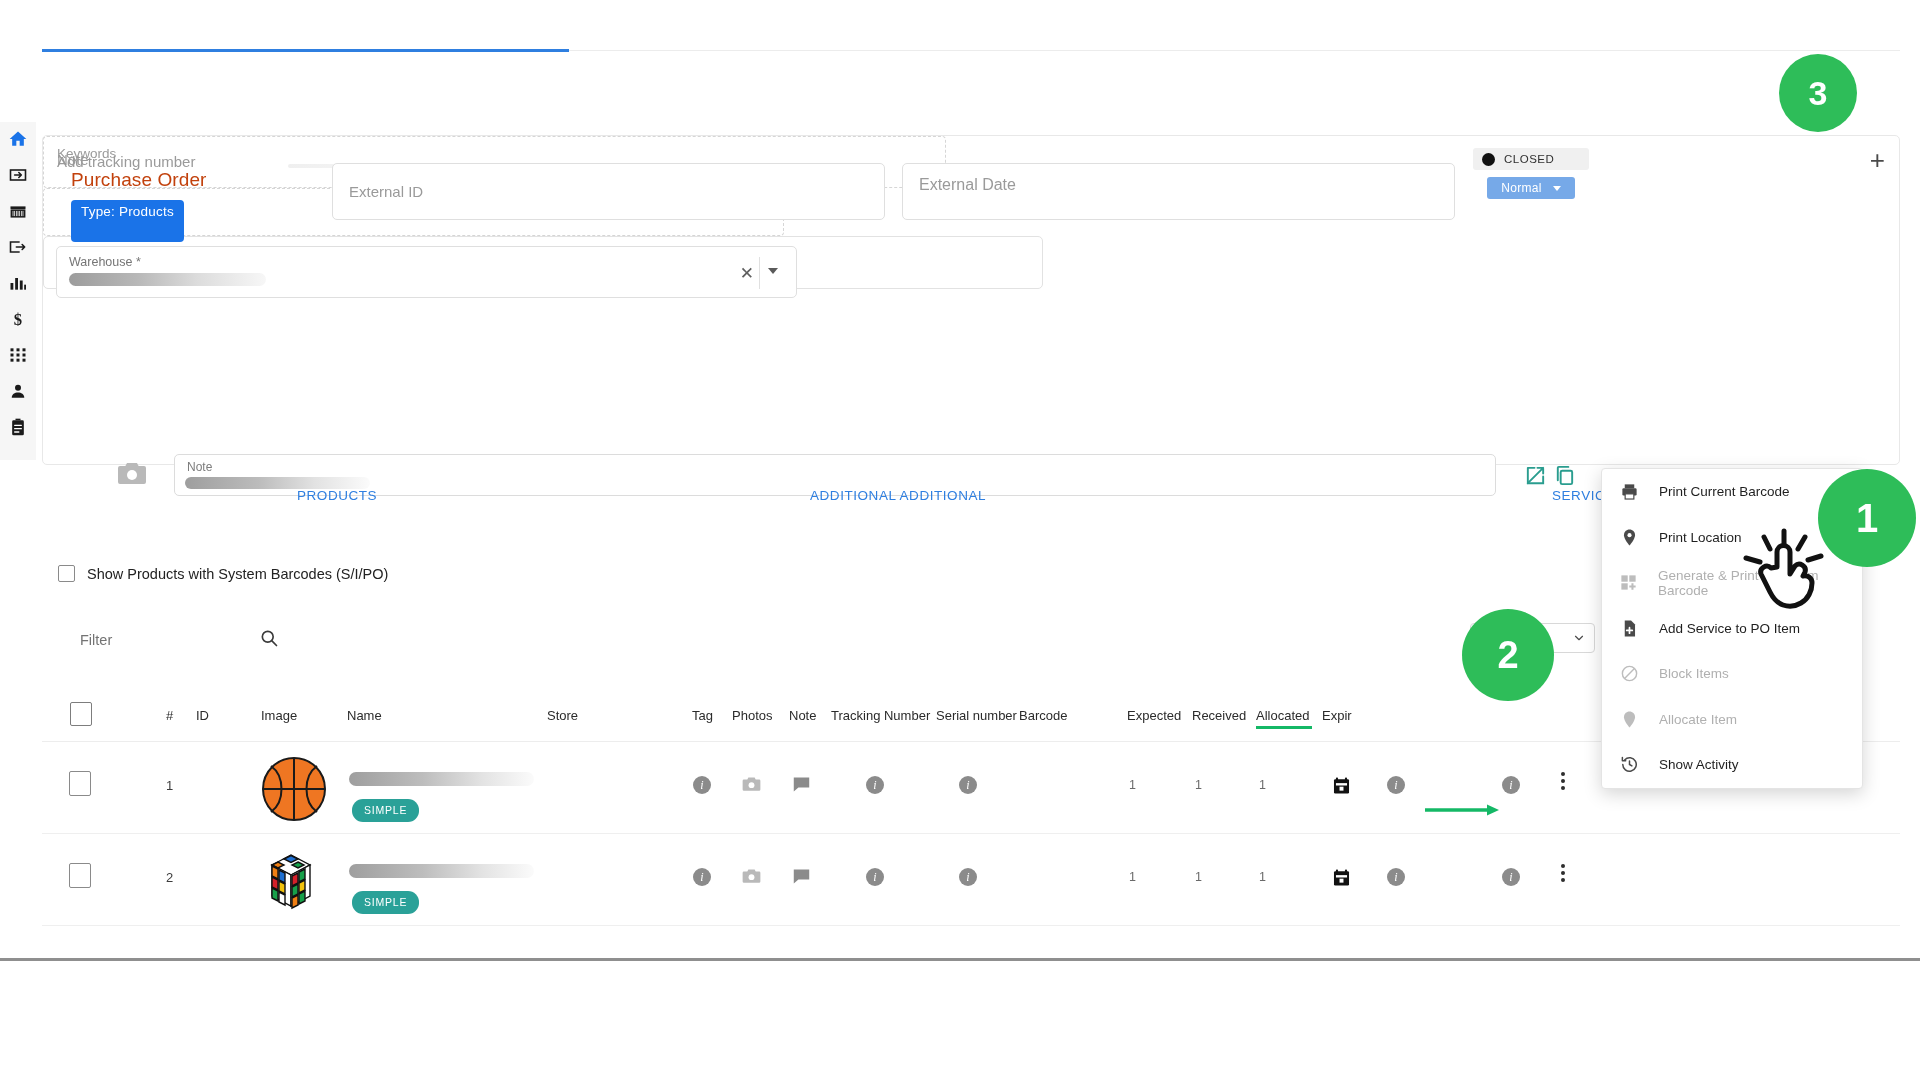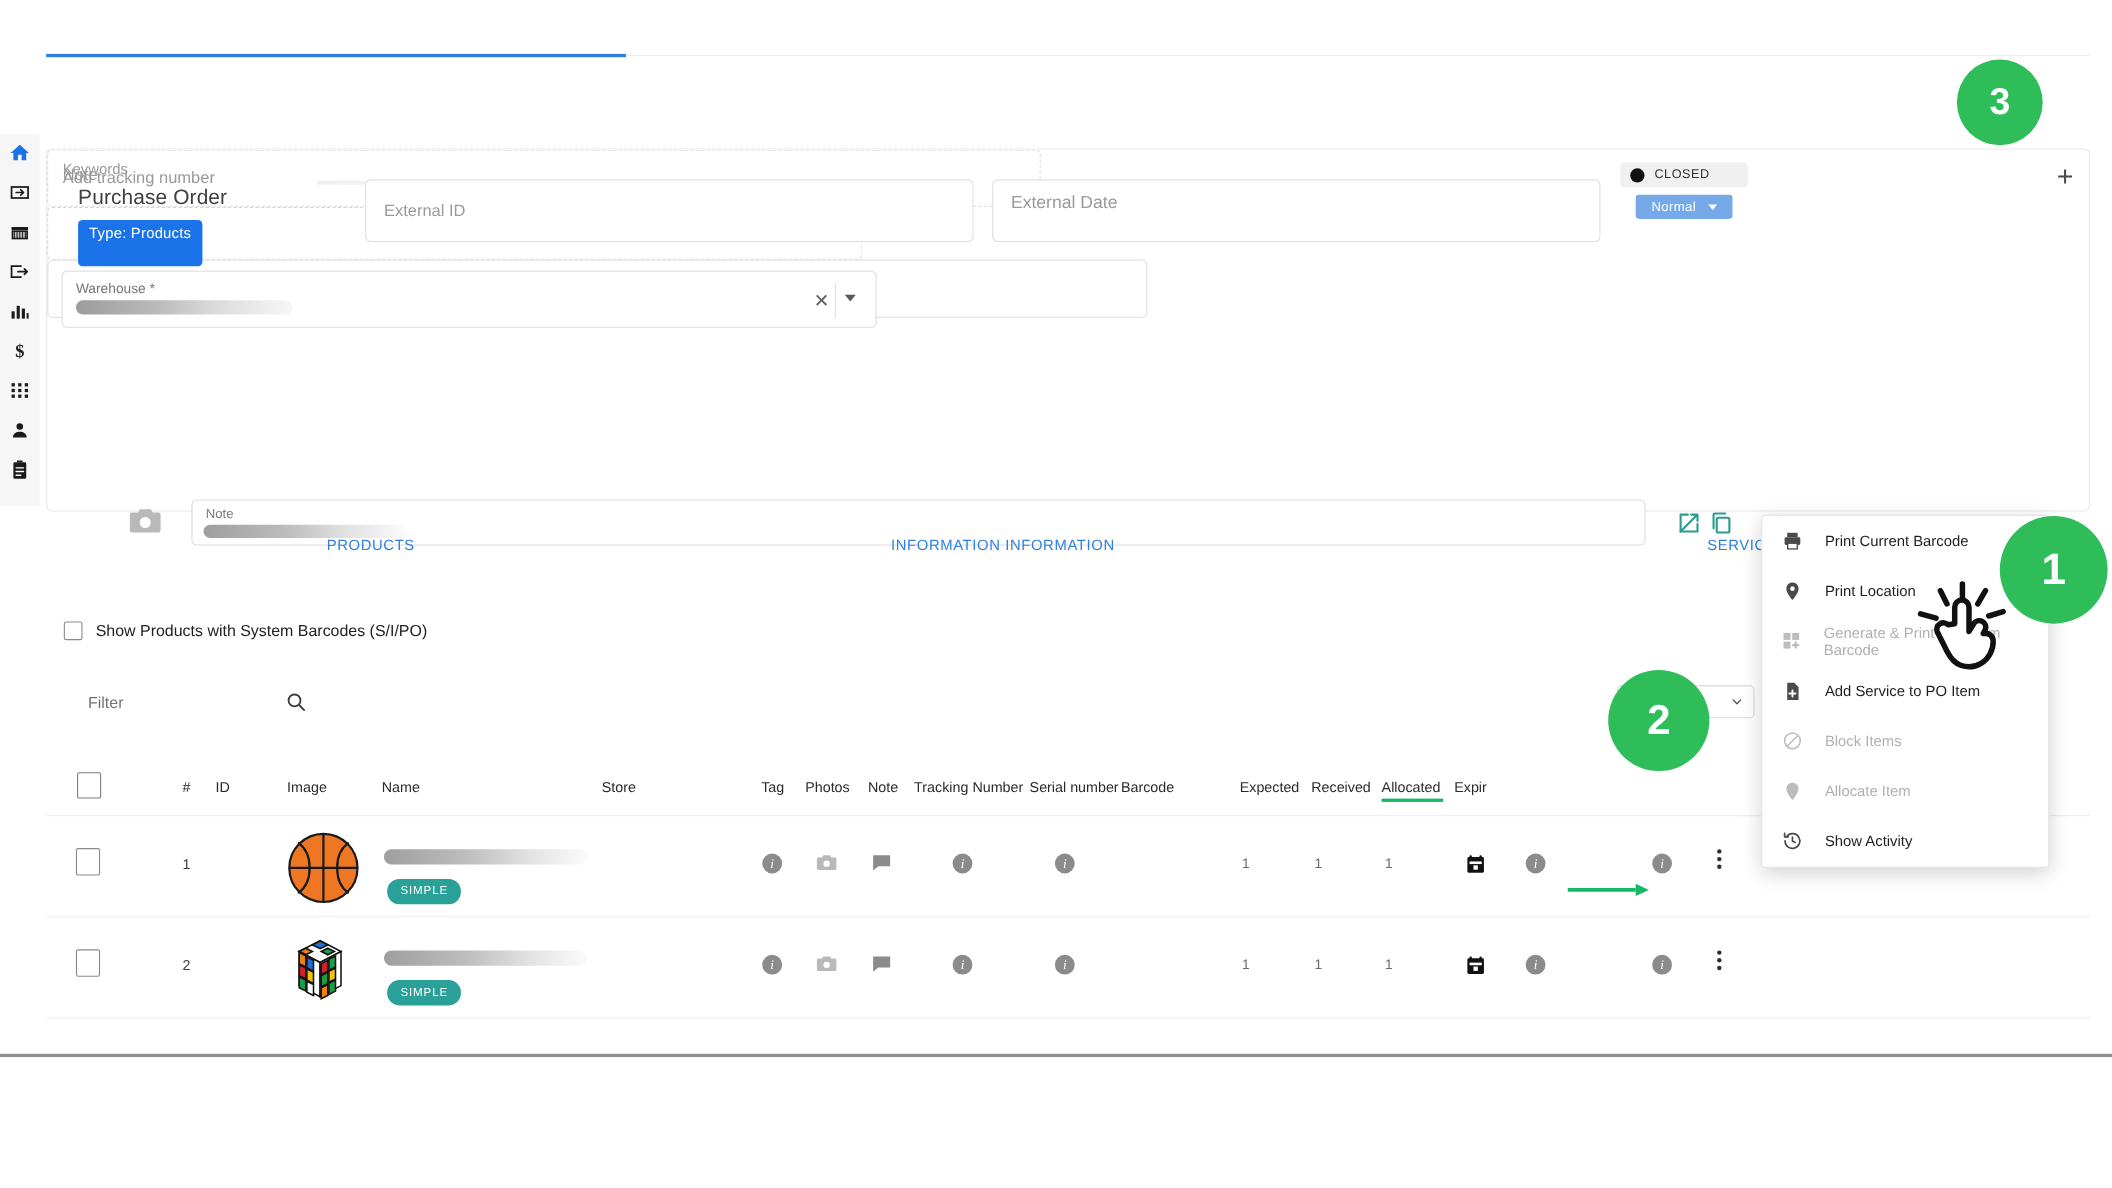--- a/index.html
+++ b/index.html
@@ -19,21 +19,21 @@
     padding-top: 6px; gap: 14px;
   }
   .rail-ico { width: 22px; height: 22px; display: flex; align-items: center; justify-content: center; }
   .rail-ico svg { display: block; }
 
   
   .card {
     position: absolute; left: 42px; top: 135px; width: 1858px; height: 330px;
     background: #fff; border: 1px solid #e8e8e8; border-radius: 5px;
   }
-  .po-title { position: absolute; left: 28px; top: 33px; font-size: 19px; color: #404040; letter-spacing: .1px; }
+  .po-title { position: absolute; left: 28px; top: 33px; font-size: 19px; color: #c2410c; letter-spacing: .1px; }
   .type-chip {
     position: absolute; left: 28px; top: 64px;
     background: #1a73e8; color: #fff; font-size: 13.5px;
     padding: 4px 10px 23px; border-radius: 4px; letter-spacing: .2px;
   }
   .hdr-line { position:absolute; left:245px; top:28px; width:150px; height:4px;
     background:linear-gradient(90deg,#efefef,#fafafa); border-radius:2px; }
 
   .fld {
     position: absolute; border: 1px solid #dfdfdf; border-radius: 5px; background: #fff;
@@ -308,21 +308,21 @@
       <span class="closed-txt">CLOSED</span>
     </div>
     <div class="normal-btn">
       <span>Normal</span>
       <span class="normal-caret"></span>
     </div>
   </div>
 
   <div class="tabs">
     <div class="tab tab-products">PRODUCTS</div>
-    <div class="tab tab-addl">INFORMATION INFORMATION</div>
+    <div class="tab tab-addl">ADDITIONAL ADDITIONAL</div>
     <div class="tab tab-services">SERVICES</div>
   </div>
   <div class="tabs-rule"></div>
   <div class="tab-underline"></div>
 
   <div class="sb-row">
     <span class="cb"></span>
     <span class="sb-lbl">Show Products with System Barcodes (S/I/PO)</span>
   </div>
 

